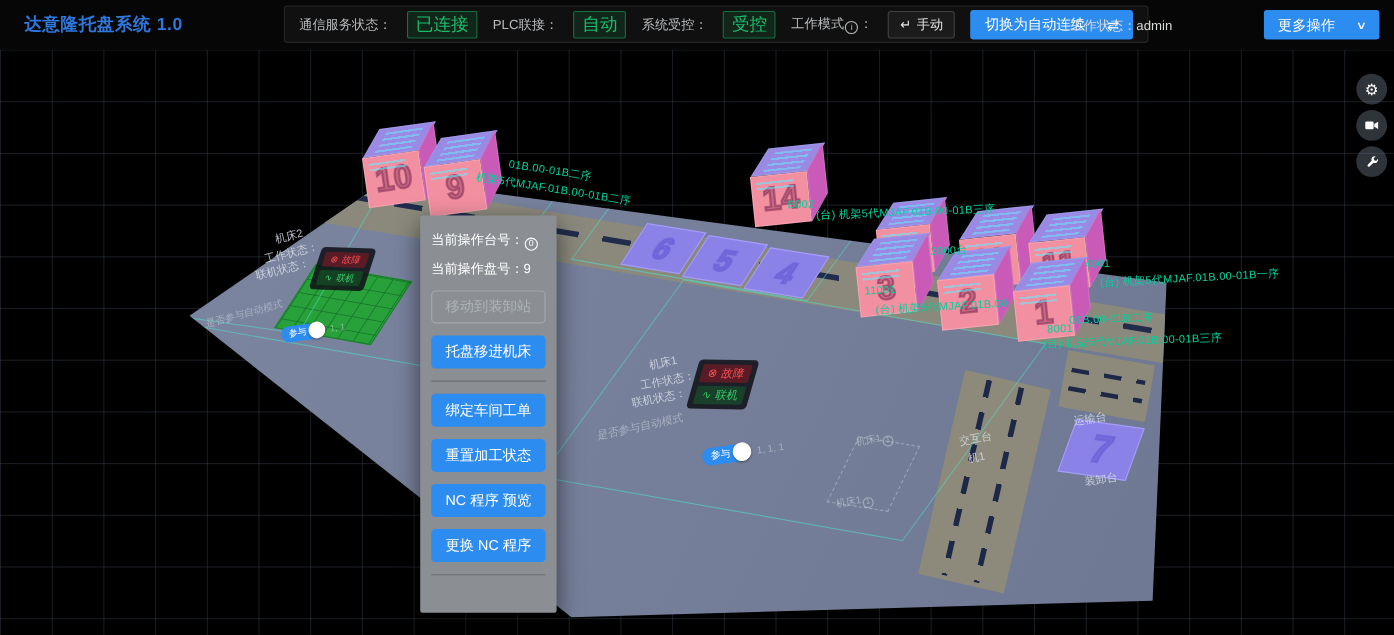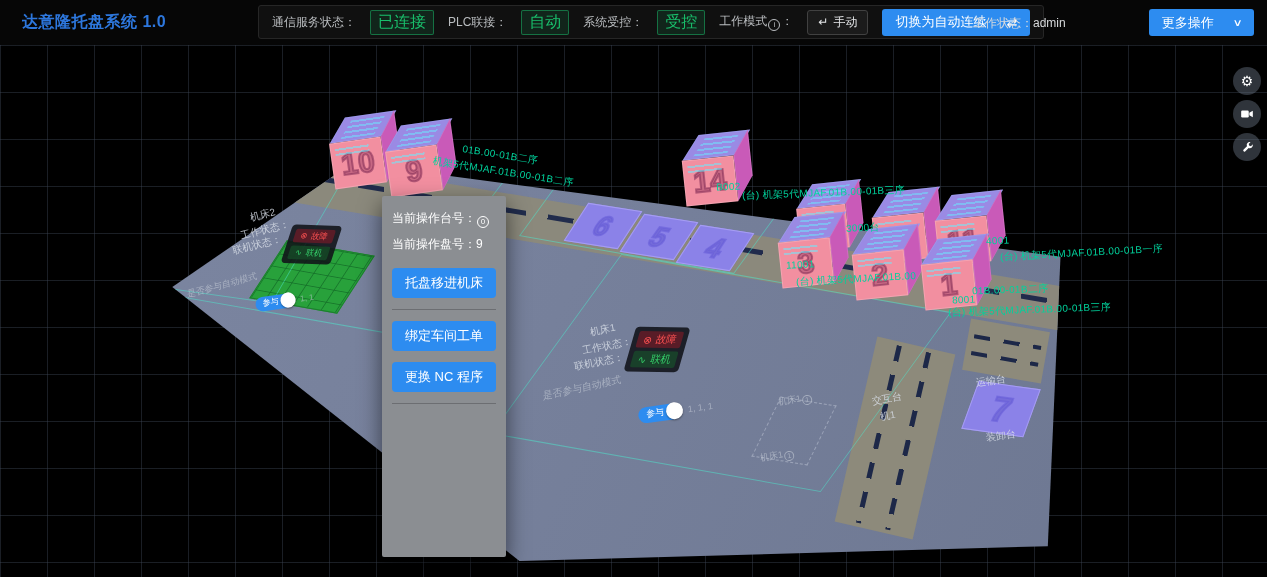--- a/index.html
+++ b/index.html
@@ -277,23 +277,26 @@
   <span class="wo" style="left:796px;top:227px;transform:rotate(-3deg);">(台) 机架5代MJAF.01B.00</span>
 </div>
 
 <div class="menu">
   <div class="menu-info">
     <span>当前操作台号：</span><span class="circled" style="color:#fff;">0</span>
   </div>
   <div class="menu-info">
     <span>当前操作盘号：</span><span>9</span>
   </div>
+  <button class="m-btn m-btn-disabled">移动到装卸站</button>
   <button class="m-btn m-btn-primary">托盘移进机床</button>
   <div class="menu-div"></div>
   <button class="m-btn m-btn-primary">绑定车间工单</button>
+  <button class="m-btn m-btn-primary">重置加工状态</button>
+  <button class="m-btn m-btn-primary">NC 程序 预览</button>
   <button class="m-btn m-btn-primary">更换 NC 程序</button>
   <div class="menu-div"></div>
 </div>
 
 <div class="tool-btn" style="top:67px;">
   <span>⚙</span>
 </div>
 <div class="tool-btn" style="top:100px;">
   <svg width="14" height="14" viewBox="0 0 24 24" fill="#fff">
     <rect x="2" y="6" width="13" height="12" rx="2"></rect>

